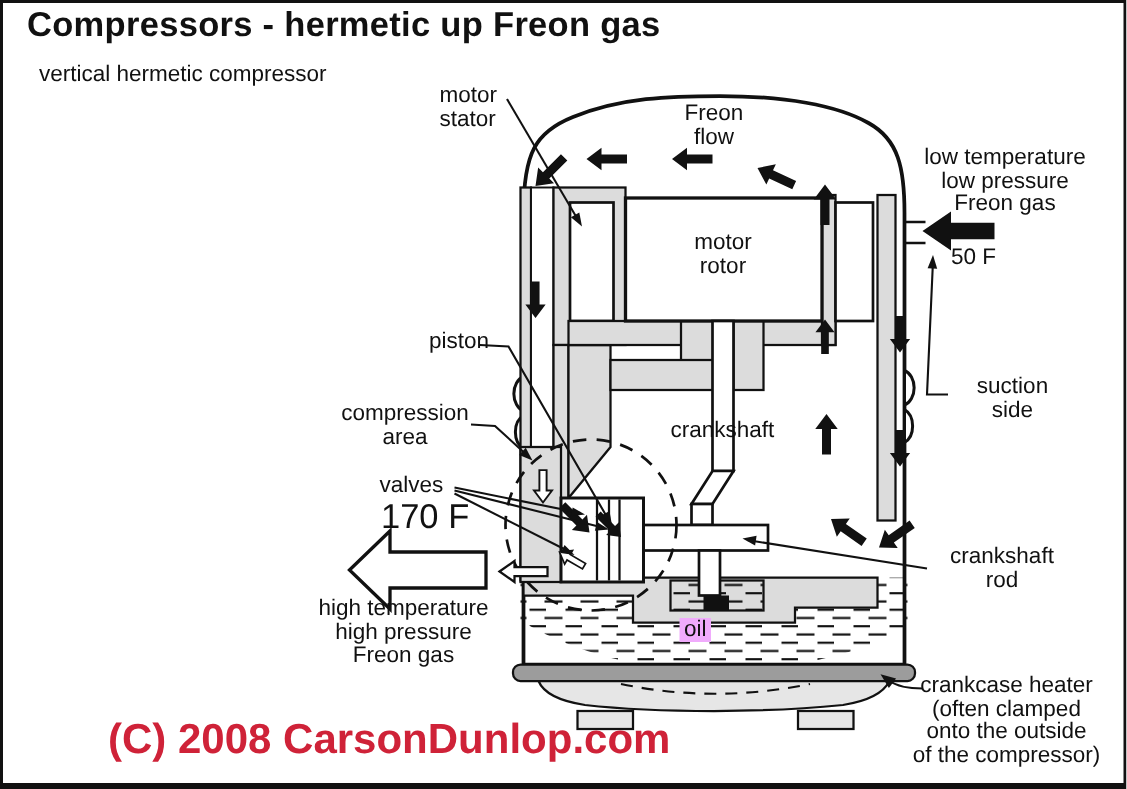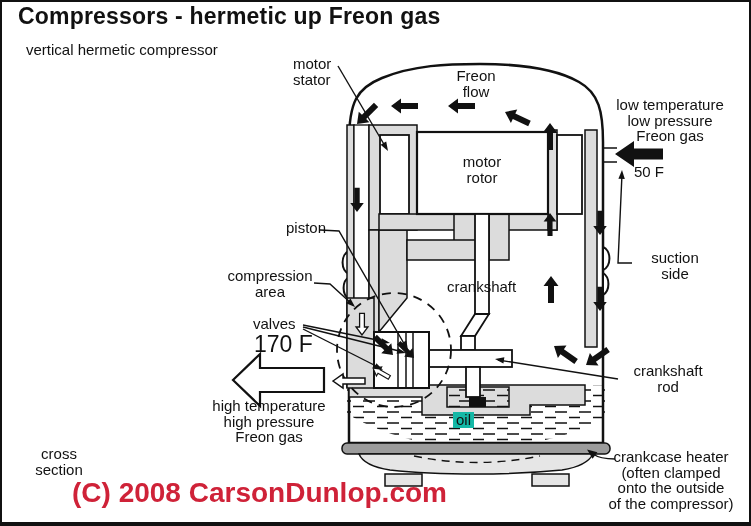--- a/index.html
+++ b/index.html
@@ -19,21 +19,21 @@
   #low-temp{left:598px;top:95px;width:140px;line-height:15.5px;}
   #temp-in{left:622px;top:162px;width:50px;font-size:15px;}
   #suction-side{left:634px;top:248px;width:78px;}
   #piston{left:284px;top:218px;}
   #compression-area{left:222px;top:266px;width:92px;}
   #valves{left:251px;top:314px;}
   #temp-out{left:252px;top:334px;font-size:23px;}
   #high-temp{left:200px;top:396px;width:134px;line-height:15.5px;}
   #crankshaft-label{left:445px;top:277px;}
   #rotor-label{left:430px;top:152px;width:100px;}
-  #oil-label{left:451px;top:410px;background:#14b8a6;padding:0 3px;}
+  #oil-label{left:451px;top:410px;background:#f0abfc;padding:0 3px;}
   #connecting-rod{left:618px;top:361px;width:96px;}
   #crankcase-heater{left:592px;top:447px;width:154px;line-height:15.5px;}
   #cross-section{left:20px;top:444px;width:74px;}
   #copyright{left:70px;top:483px;font-size:28px;font-weight:bold;color:#cf2238;white-space:nowrap;}
   .g{fill:#dcdcdc;stroke:#111;stroke-width:1.5;}
   .w{fill:#fff;stroke:#111;stroke-width:1.8;}
   .ln{stroke:#111;stroke-width:1.4;fill:none;}
   .hd{fill:#111;stroke:none;}
 </style>
 </head>
@@ -179,17 +179,15 @@
 <div class="lbl ctr" id="rotor-label">motor
 rotor</div>
 <div class="lbl" id="crankshaft-label">crankshaft</div>
 <div class="lbl" id="oil-label">oil</div>
 <div class="lbl ctr" id="connecting-rod">crankshaft
 rod</div>
 <div class="lbl ctr" id="crankcase-heater">crankcase heater
 (often clamped
 onto the outside
 of the compressor)</div>
-<div class="lbl ctr" id="cross-section">cross
-section</div>
 <div class="lbl" id="copyright">(C) 2008 CarsonDunlop.com</div>
 
 </div>
 
 </body></html>

